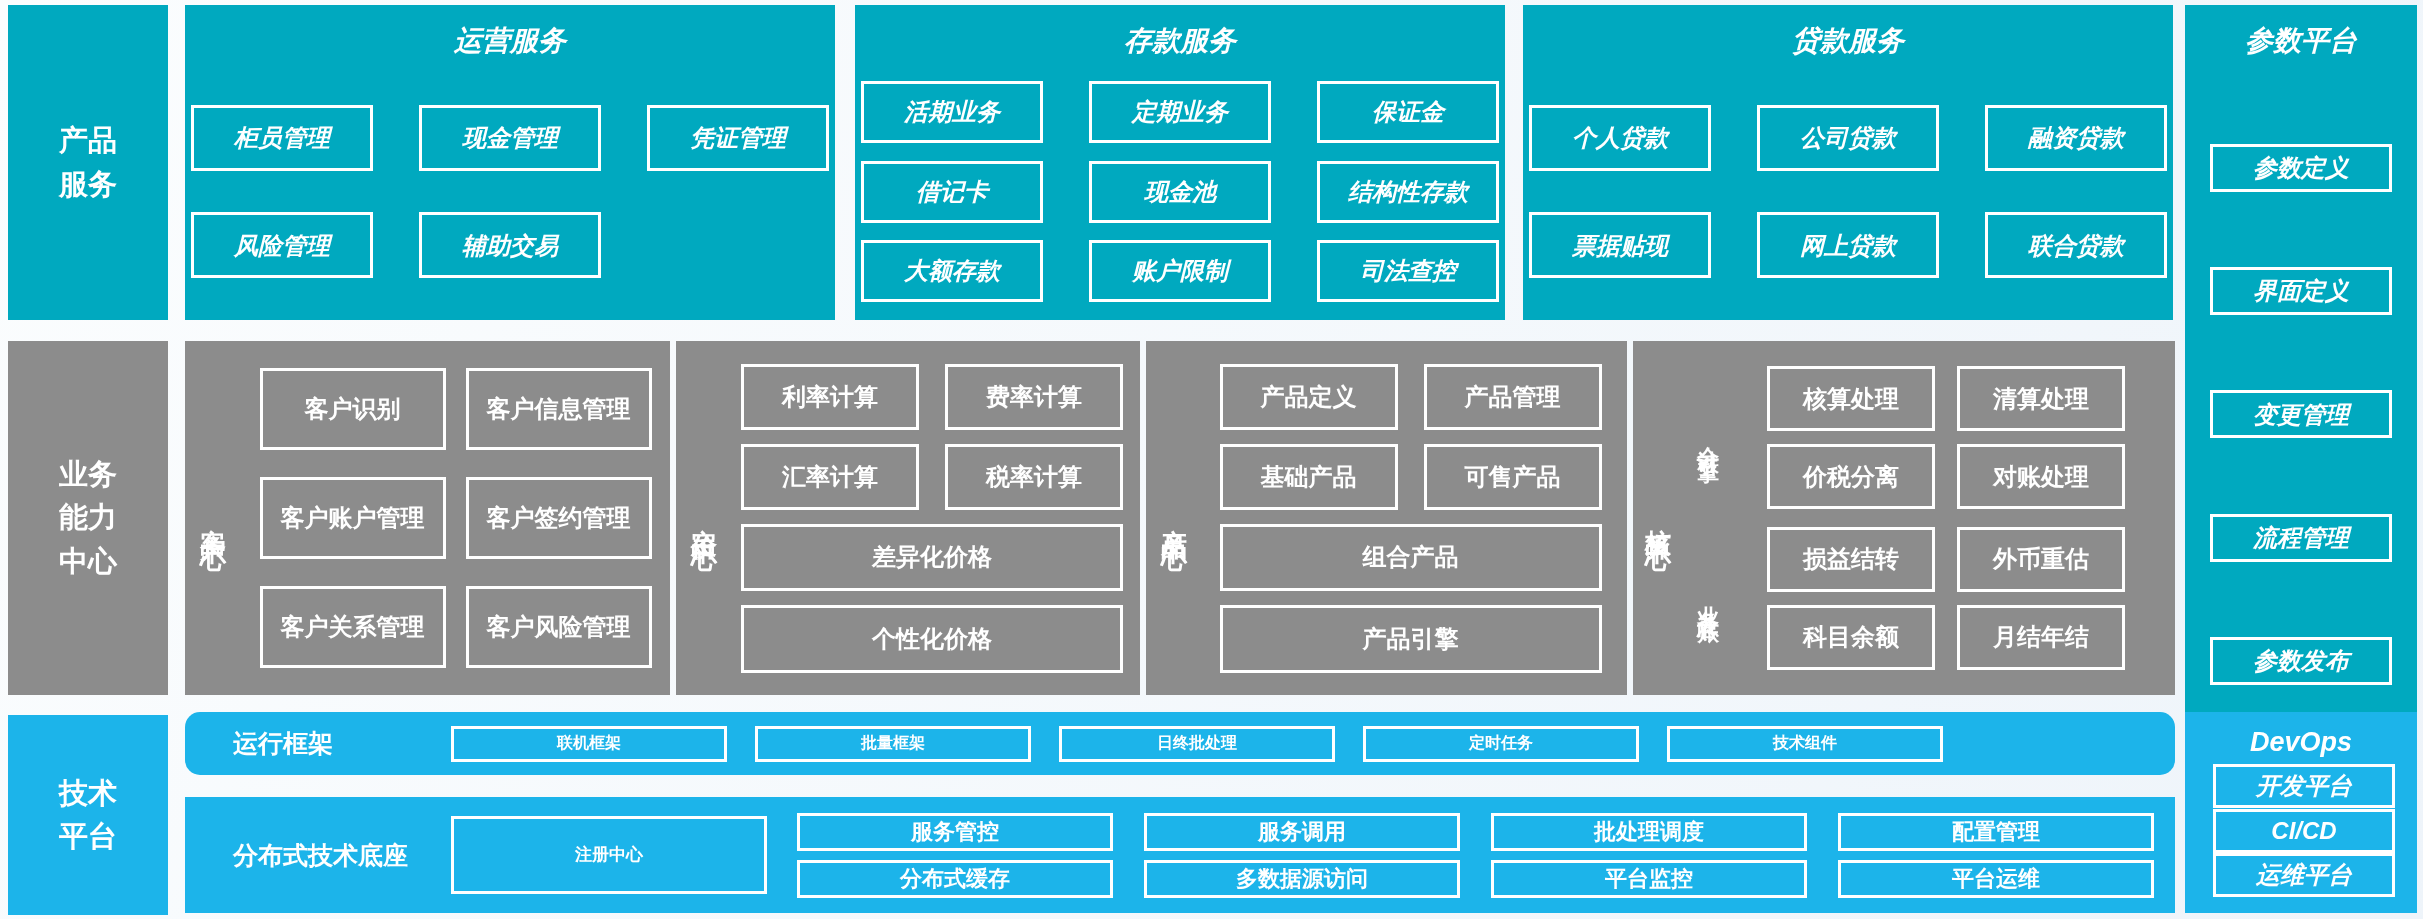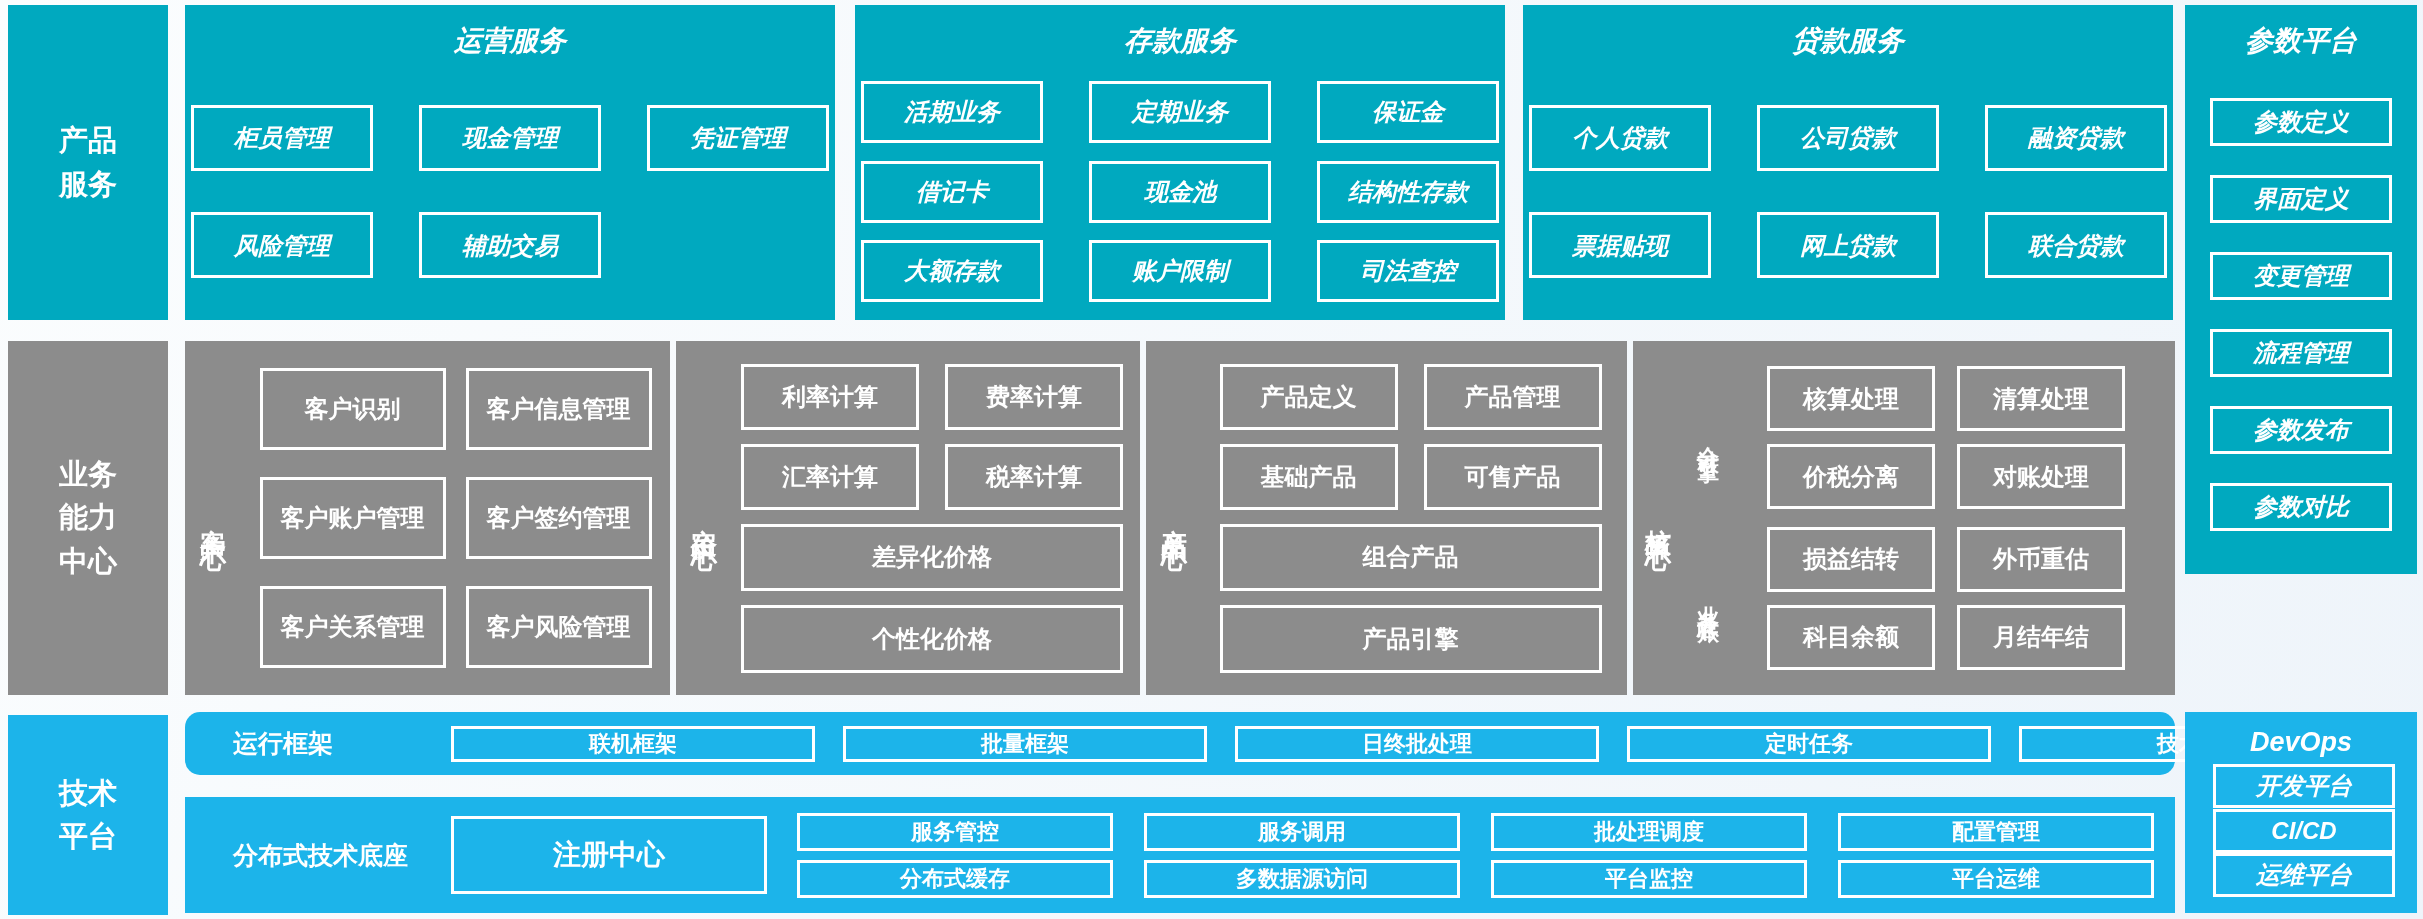--- a/index.html
+++ b/index.html
@@ -97,22 +97,22 @@
     justify-content:center;
   }
 
   
   .bar{display:flex;align-items:center;}
   .bar-label{
     flex:0 0 266px;padding-left:48px;box-sizing:border-box;
     font-size:25px;font-weight:bold;
   }
   .bar-btns{flex:1;display:flex;gap:28px;align-items:center;padding-right:30px;}
-  .bar-btns .btn{width:364px;height:36px;font-size:22px;flex:0 0 auto;}
-  .reg-btn{width:316px;height:78px;font-size:28px;flex:0 0 auto;}
+  .bar-btns .btn{width:276px;height:36px;font-size:16px;flex:0 0 auto;}
+  .reg-btn{width:316px;height:78px;font-size:17px;flex:0 0 auto;}
   .small-grid{
     flex:1;display:grid;
     grid-template-columns:repeat(4,316px);
     gap:9px 31px;justify-content:start;
     margin-left:30px;padding-right:24px;
   }
   .small-grid .btn{height:38px;font-size:22px;}
   .devops{align-items:center;}
   .devops .panel-title{height:40px;margin-top:10px;font-size:27px;}
   .devops .vstack{padding:2px 0 16px;}
@@ -164,21 +164,21 @@
     <div class="grid3 rows2">
       <div class="btn">个人贷款</div>
       <div class="btn">公司贷款</div>
       <div class="btn">融资贷款</div>
       <div class="btn">票据贴现</div>
       <div class="btn">网上贷款</div>
       <div class="btn">联合贷款</div>
     </div>
   </section>
 
-  <section class="box panel teal" style="left:2185px;top:5px;width:232px;height:569px;">
+  <section class="box panel teal" style="left:2185px;top:5px;width:232px;height:892px;">
     <div class="panel-title">参数平台</div>
     <div class="vstack">
       <div class="btn">参数定义</div>
       <div class="btn">界面定义</div>
       <div class="btn">变更管理</div>
       <div class="btn">流程管理</div>
       <div class="btn">参数发布</div>
       <div class="btn">参数对比</div>
     </div>
   </section>

